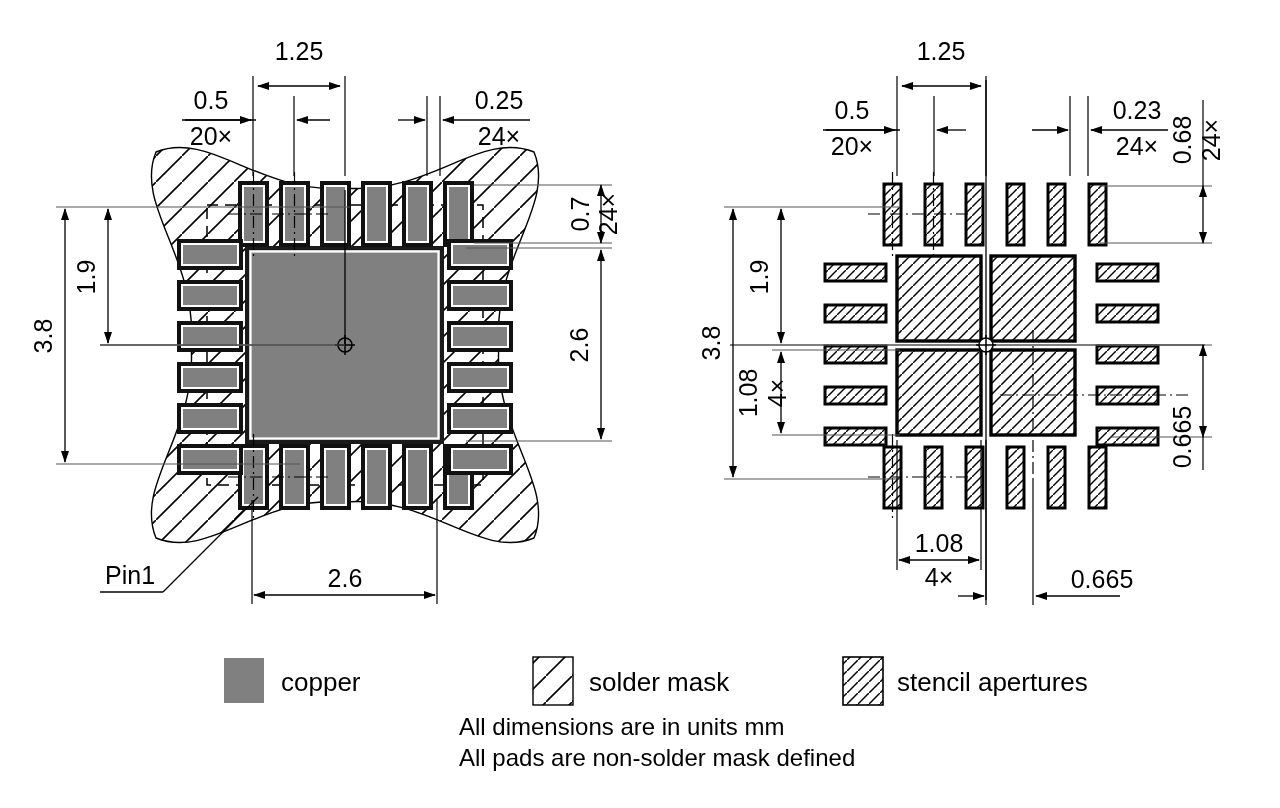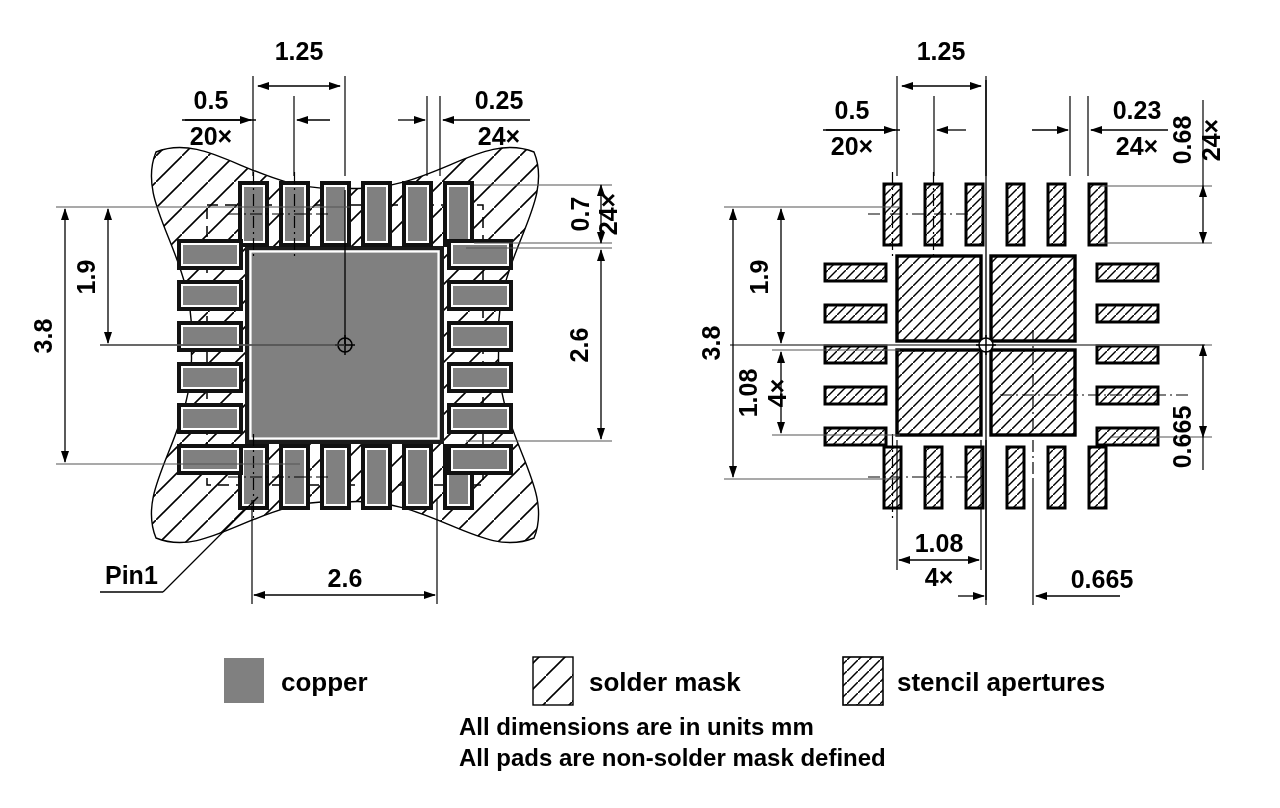--- a/index.html
+++ b/index.html
@@ -1,18 +1,18 @@
 <!DOCTYPE html>
 <html><head>
 <meta charset="utf-8">
 <style>
   html,body{margin:0;padding:0;background:#ffffff;}
   body{width:1280px;height:808px;overflow:hidden;
        font-family:"Liberation Sans","DejaVu Sans",sans-serif;}
-  #stage{position:relative;width:1280px;height:808px;background:#86efac;font-weight:bold;}
+  #stage{position:relative;width:1280px;height:808px;background:#86efac;}
   svg{display:block;}
   text{font-family:"Liberation Sans","DejaVu Sans",sans-serif;fill:#000;}
   .dimtxt{font-size:25px;}
   .legtxt{font-size:26px;}
   .nototxt{font-size:24px;}
   .pintxt{font-size:25px;}
 </style>
 </head>
 <body>
 

